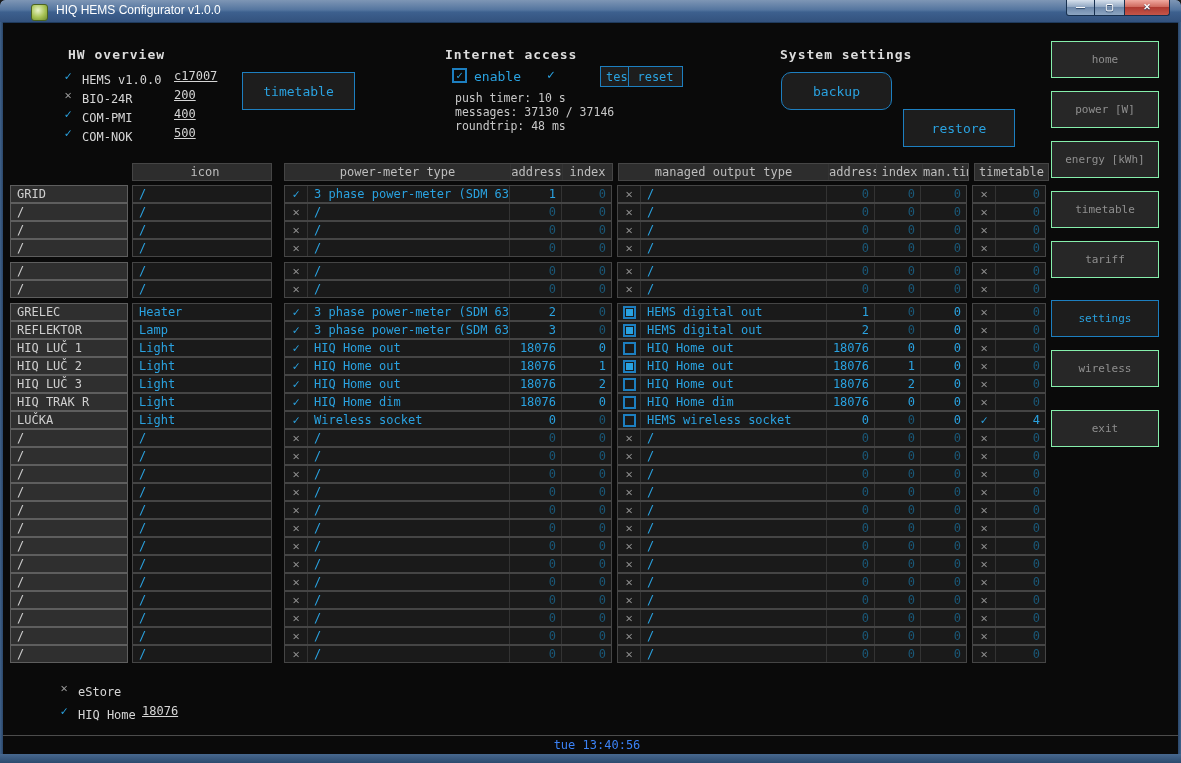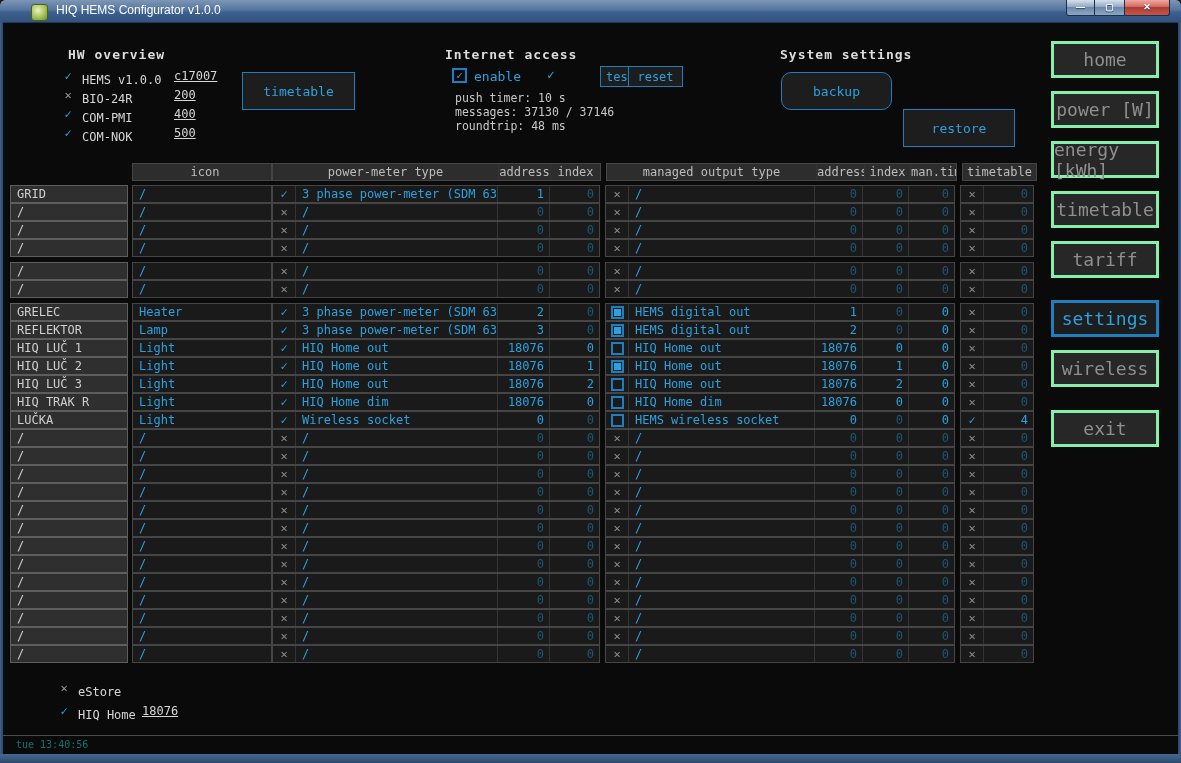--- a/index.html
+++ b/index.html
@@ -47,32 +47,32 @@
     color:var(--accent);font-family:"DejaVu Sans Mono",monospace;font-size:13px;
     display:flex;align-items:center;justify-content:center;cursor:default;box-sizing:border-box;}
   .smallbtn{font-size:12px;}
   .bigcb{position:absolute;left:452px;top:68px;width:15px;height:15px;box-sizing:border-box;
     border:2px solid var(--accent-border);color:var(--accent);font-size:11px;line-height:11px;text-align:center;font-weight:bold;}
   .enlabel{position:absolute;left:474px;top:69px;color:var(--accent);font-size:13px;}
   .enstate{position:absolute;left:547px;top:67px;color:var(--accent);font-weight:bold;font-size:13px;}
   #net-lines{position:absolute;left:455px;top:91px;color:#c8c8c8;font-size:11.5px;line-height:14px;}
   
   #nav{position:absolute;left:1051px;top:41px;width:108px;}
-  .navbtn{height:37px;box-sizing:border-box;background:#272727;border:3px solid #86efac;
-    color:#8f8f8f;font-size:18px;display:flex;align-items:center;justify-content:center;}
+  .navbtn{height:37px;box-sizing:border-box;background:#272727;border:1px solid #86efac;
+    color:#8f8f8f;font-size:11px;display:flex;align-items:center;justify-content:center;}
   .navbtn.active{border-color:var(--accent-border);color:var(--accent);background:#1d1d1d;}
   
   #table{position:absolute;left:10px;top:163px;}
   .trow{display:flex;height:18px;}
   .thead{margin-bottom:4px;}
   .tgroup{margin-bottom:5px;}
   .nm{width:118px;box-sizing:border-box;border:1px solid var(--name-border);background:var(--name-bg);
     color:var(--name-text);font-size:12px;line-height:16px;padding-left:6px;margin-right:4px;overflow:hidden;}
   .icb{width:140px;box-sizing:border-box;border:1px solid var(--cell-border);background:var(--cell-bg);
-    color:var(--accent);font-size:12px;line-height:16px;padding-left:6px;margin-right:0;overflow:hidden;}
+    color:var(--accent);font-size:12px;line-height:16px;padding-left:6px;margin-right:12px;overflow:hidden;}
   .g{display:flex;box-sizing:border-box;border:1px solid var(--cell-border);background:var(--cell-bg);margin-right:5px;}
   .g:last-child{margin-right:0;}
   .c{box-sizing:border-box;border-left:1px solid var(--divider);font-size:12px;line-height:16px;
      color:var(--accent);overflow:hidden;white-space:nowrap;}
   .c:first-child{border-left:none;}
   .c.type{padding-left:6px;}
   .c.num{text-align:right;padding-right:5px;}
   .c.ctr{text-align:center;}
   .hot{color:var(--accent);} .dimv{color:var(--dim);}
   .hc{background:var(--hdr-bg);color:var(--hdr-text);text-align:center;}
@@ -80,21 +80,21 @@
   .w-chk{width:22px;} .w-pmtype{width:202px;} .w-addr{width:52px;} .w-idx{width:50px;}
   .w-motype{width:186px;} .w-moaddr{width:48px;} .w-moidx{width:46px;} .w-man{width:46px;}
   .w-ttval{width:50px;}
   .w-pmhdr{width:225px;} .w-mohdr{width:209px;} .w-tthdr{width:73px;}
   .cb{width:13px;height:13px;box-sizing:border-box;border:2px solid var(--accent-border);margin:2px auto 0;position:relative;}
   .cb.f::after{content:"";position:absolute;left:1px;top:1px;right:1px;bottom:1px;background:var(--accent);}
   .cellmark{display:block;text-align:center;font-weight:bold;font-size:12px;line-height:16px;}
   .cellmark.v{color:var(--accent);} .cellmark.x{color:#8f8f8f;}
   
   #statusbar{position:absolute;left:3px;right:3px;top:735px;height:18px;border-top:1px solid #4c4c4c;
-    color:#0f766e;font-size:10px;line-height:18px;padding-left:13px;}
+    color:#3b82f6;font-size:12px;line-height:18px;padding-left:13px;text-align:center;}
 </style>
 </head>
 <body>
 
 <div class="win">
 
   <div class="titlebar">
     <div class="appicon"></div>
     <div class="apptitle">HIQ HEMS Configurator v1.0.0</div>
     <div class="winctrls">

